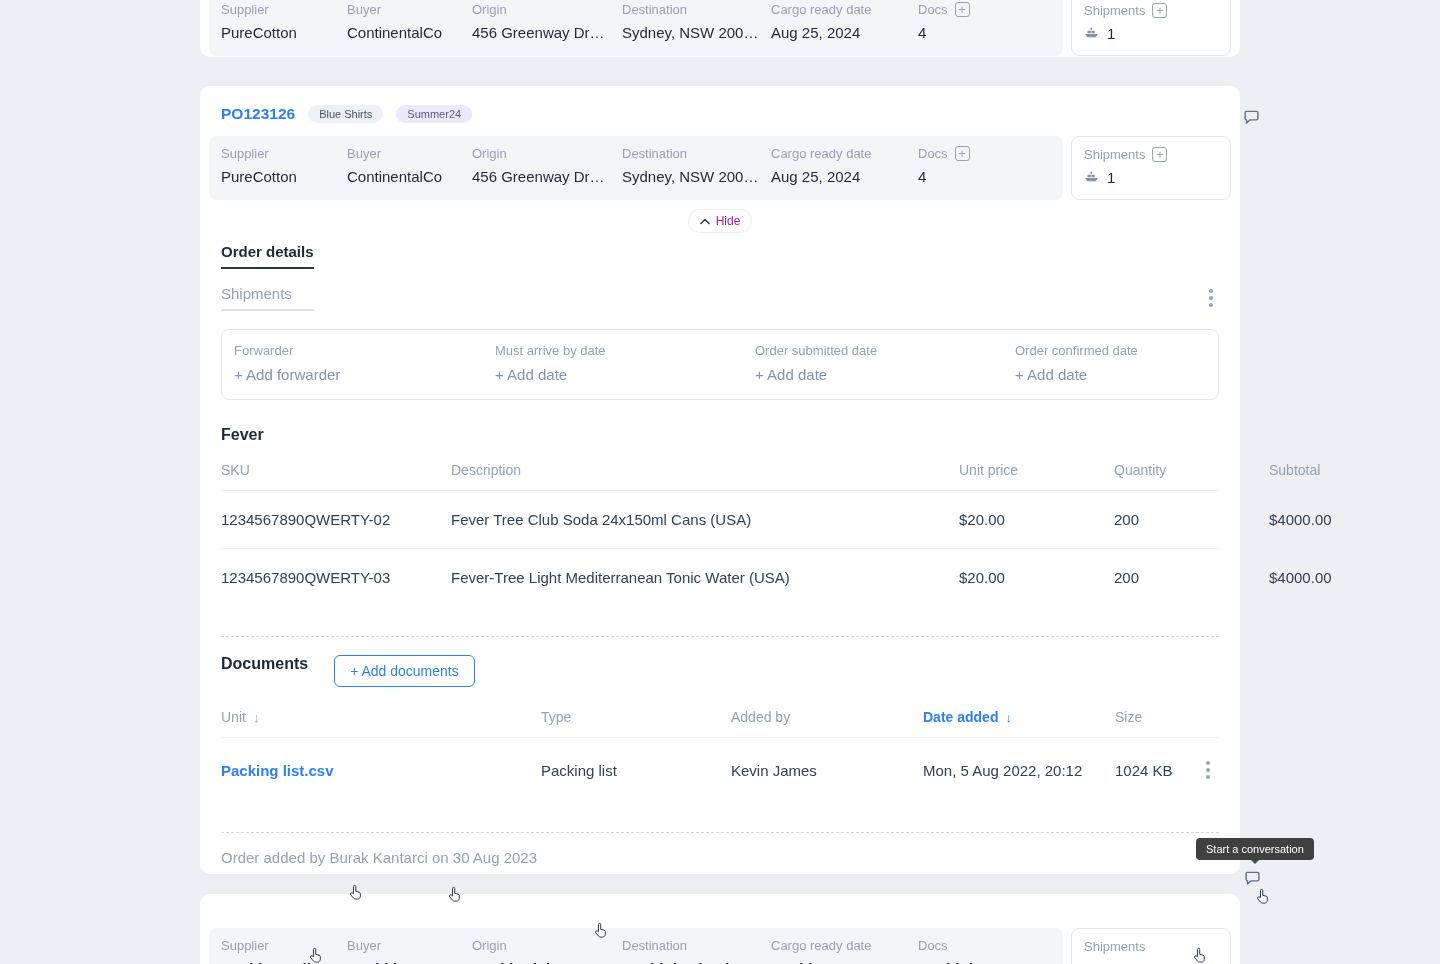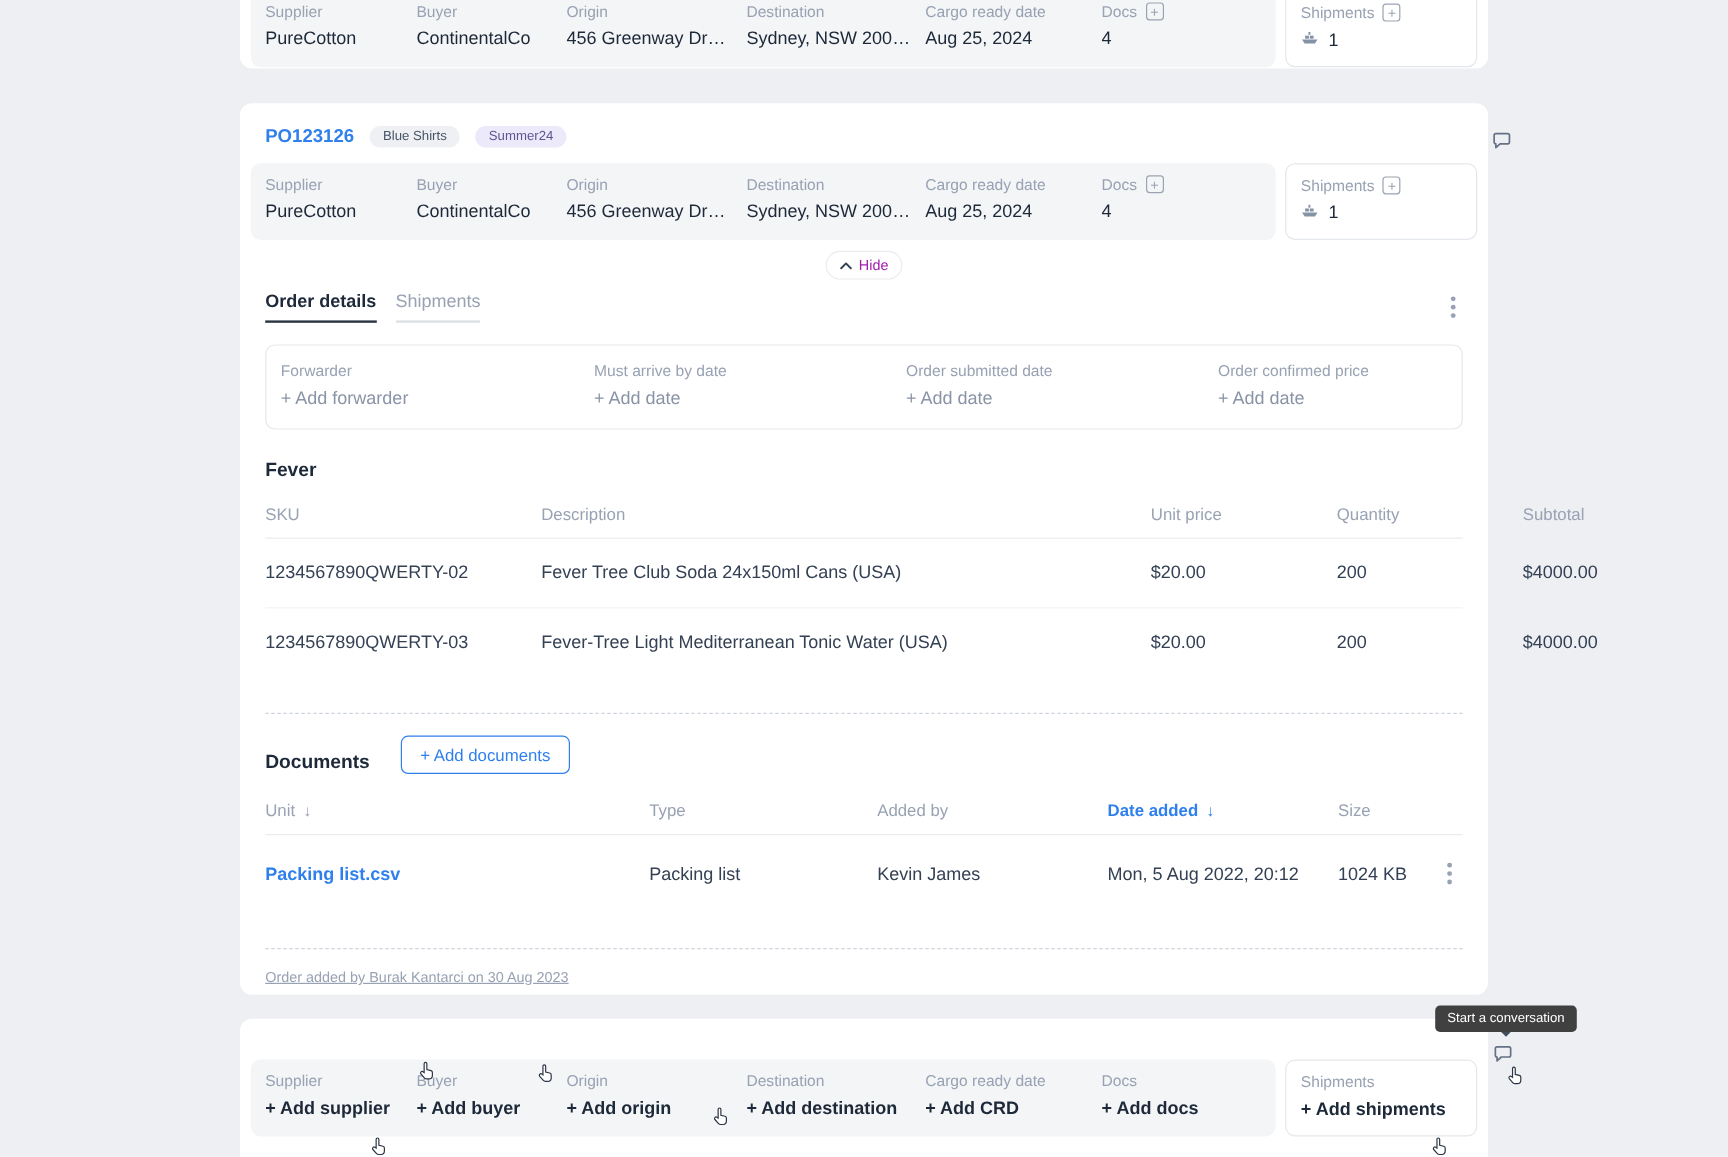--- a/index.html
+++ b/index.html
@@ -40,21 +40,21 @@
   .tag-gray{background:#eef0f3;color:#475467;}
   .tag-purple{background:#ece9fb;color:#5f5690;}
 
   .hide-row{display:flex;justify-content:center;margin-top:9px;}
   .hide-btn{
     display:inline-flex;align-items:center;gap:6px;background:#fff;border:1px solid #e9ecf0;
     border-radius:14px;padding:4px 11px;font-size:12px;color:#a21caf;font-family:inherit;cursor:pointer;
   }
 
   .tabs-row{display:flex;justify-content:space-between;align-items:flex-end;padding:0 21px;margin-top:10px;}
-  .tabs{display:flex;gap:16px;}
+  .tabs{display:flex;gap:16px;flex-direction:column;}
   .tab{font-size:15px;padding-bottom:7px;border-bottom:2px solid transparent;color:#98a2b3;cursor:pointer;}
   .tab.active{color:#1d2939;border-bottom-color:#2b3544;font-weight:600;}
   .tab.light-underline{border-bottom-color:#dde1e7;}
   .kebab{display:flex;flex-direction:column;gap:3px;align-items:center;padding:4px 6px;cursor:pointer;}
   .kebab i{width:4px;height:4px;border-radius:50%;background:#98a2b3;}
 
   .details-box{
     margin:18px 21px 0;border:1px solid #e4e7ec;border-radius:8px;
     display:grid;grid-template-columns:261px 260px 260px 1fr;
     padding:13px 0 16px 12px;
@@ -66,35 +66,35 @@
   .sku-table{margin:0 21px;}
   .sku-head,.sku-row{display:grid;grid-template-columns:192px 470px 117px 117px 1fr;align-items:center;gap:38px;}
   .sku-head{padding:18px 0 12px;border-bottom:1px solid #e9ecf0;color:#98a2b3;font-size:14px;}
   .sku-row{padding:20px 0;border-bottom:1px solid #f1f3f6;font-size:15px;color:#344054;}
   .sku-row.last{border-bottom:none;}
 
   .dashed{border:none;border-top:1px dashed #d0d6de;margin:0 21px;}
   .dash-skus{margin-top:30px;margin-bottom:18px;}
   .dash-docs{margin-top:30px;margin-bottom:16px;}
 
-  .docs-header-row{display:flex;align-items:flex-end;gap:26px;margin:8px 21px 0;}
+  .docs-header-row{display:flex;align-items:flex-start;gap:26px;margin:8px 21px 0;}
   .add-docs-btn{
     border:1px solid #2f80ed;color:#2f80ed;background:#fff;border-radius:6px;
     padding:7px 15px;font-size:14px;font-family:inherit;cursor:pointer;
   }
   .doc-table{margin:0 21px;}
   .doc-head,.doc-row{display:grid;grid-template-columns:320px 190px 192px 192px 1fr 22px;align-items:center;}
   .doc-head{padding:22px 0 12px;border-bottom:1px solid #e9ecf0;color:#98a2b3;font-size:14px;}
   .sortable{display:flex;gap:7px;align-items:center;cursor:pointer;}
   .active-sort{color:#2f80ed;font-weight:600;}
   .active-sort .arrow{color:#2f80ed;}
   .arrow{font-size:13px;color:#98a2b3;}
   .doc-row{padding:19px 0;font-size:15px;color:#344054;}
   .doc-name{color:#2f80ed;font-weight:600;cursor:pointer;}
-  .footer-note{margin:2px 21px 0;font-size:12px;color:#98a2b3;text-decoration:underline;}
+  .footer-note{margin:2px 21px 0;font-size:15px;color:#98a2b3;}
 
   
   .new-card{margin-top:20px;height:180px;padding-top:19px;}
   .new-head{display:flex;align-items:baseline;gap:28px;padding:0 21px;}
   .add-order-link{color:#2f80ed;font-size:15px;font-weight:500;cursor:pointer;}
   .add-labels-link{color:#344054;font-size:12.5px;cursor:pointer;}
   .new-card .summary-wrap{margin-top:15px;}
   .action-value{font-size:15px;font-weight:600;color:#1d2939;margin-top:7px;cursor:pointer;white-space:nowrap;}
 
   
@@ -261,21 +261,21 @@
     </div>
     <div>
       <div class="flabel">Must arrive by date</div>
       <div class="add-link">+ Add date</div>
     </div>
     <div>
       <div class="flabel">Order submitted date</div>
       <div class="add-link">+ Add date</div>
     </div>
     <div>
-      <div class="flabel">Order confirmed price</div>
+      <div class="flabel">Order confirmed date</div>
       <div class="add-link">+ Add date</div>
     </div>
   </div>
 
   <h2 class="section-title">Fever</h2>
 
   <div class="sku-table">
     <div class="sku-head">
       <span>SKU</span>
       <span>Description</span>

